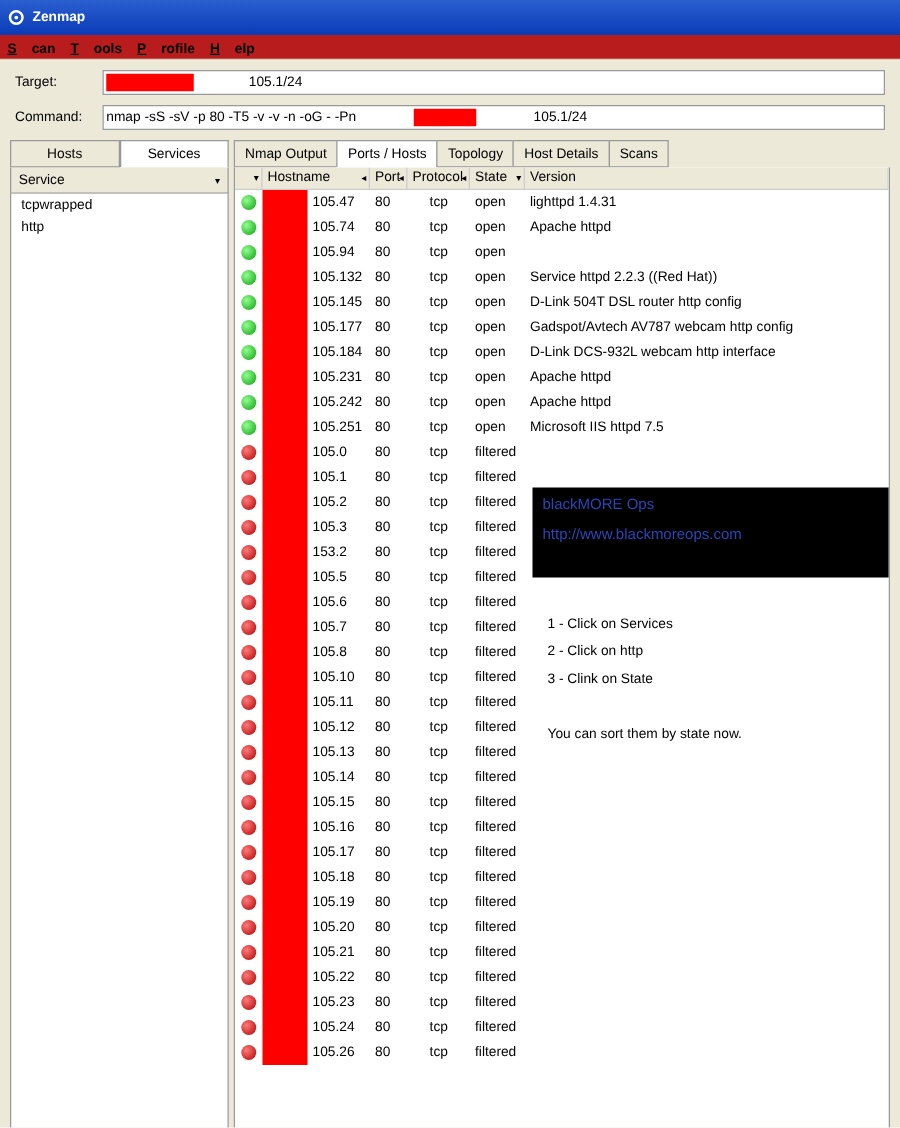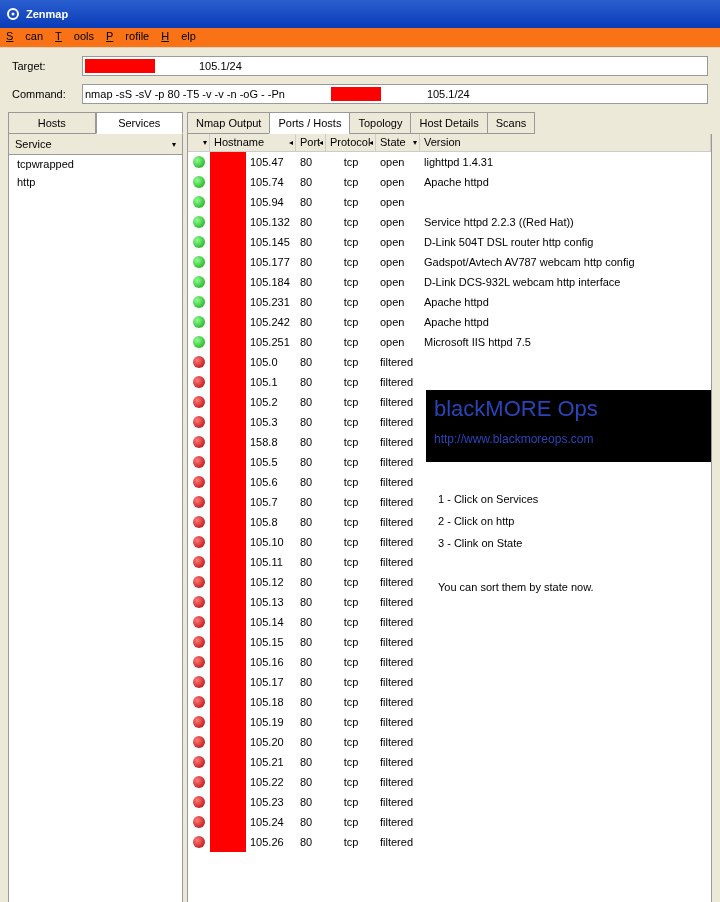--- a/index.html
+++ b/index.html
@@ -1,21 +1,21 @@
 <!DOCTYPE html>
 <html><head>
 <meta charset="utf-8">
 <style>
   * { box-sizing: border-box; margin: 0; padding: 0; font-family: Tahoma, Arial, sans-serif; font-size: 11px; }
   body { background: #ece9d8; width: 720px; height: 902px; overflow: hidden; }
 
   .titlebar { height: 22px; background: linear-gradient(#2a5fcf,#0a3bb8); color: white; display: flex; align-items: center; padding: 14px 6px; font-weight: bold; }
   .titlebar svg { margin-right: 6px; }
 
-  .menubar { height: 20px; background: #f97316; display: flex; align-items: flex-start; padding: 2px 6px; border-bottom: 1px solid #d9d2bd; }
+  .menubar { height: 20px; background: #b91c1c; display: flex; align-items: flex-end; padding: 2px 6px; border-bottom: 1px solid #d9d2bd; font-weight: bold; }
   .menubar span { margin-right: 12px; cursor: default; }
   .menubar span .ul { text-decoration: underline; }
 
   .toolbar-area { padding: 8px 12px 0 12px; }
   .row { display: flex; align-items: center; margin-bottom: 8px; }
   .row label { width: 70px; }
   .target-input { flex: 1; border: 1px solid #999; height: 20px; background: white; display: flex; align-items: center; padding: 0 2px; gap: 44px; }
   .redact { background: #ff0000; display:inline-block; height:14px; }
 
   .main { display: flex; height: 834px; padding: 0 8px 8px 8px; gap: 4px; }
@@ -45,21 +45,21 @@
   .col-port{width:30px;}
   .col-proto{width:50px; text-align:center;}
   .col-state{width:44px;}
   .col-ver{flex:1;}
   .dot { width:12px;height:12px;border-radius:50%; }
   .dot.green{ background:radial-gradient(circle at 35% 35%, #8fff8f,#0d9f0d);}
   .dot.red{ background:radial-gradient(circle at 35% 35%, #ff7a7a,#b00000);}
   .redact-col { background:#ff0000; width:36px; height:20px;}
 
   .overlay-dark { position:absolute; background:#000; color:#2a45b8; font-family: "Times New Roman", serif; padding:6px 8px; }
-  .overlay-dark .title1{ font-size:22px; }
+  .overlay-dark .title1{ font-size:12px; }
   .overlay-dark .url{ font-size:12px;}
   .overlay-instr { position:absolute; color:#000; font-family:"Times New Roman", serif; font-size:16px; line-height:22px; }
 </style>
 </head>
 <body>
 
 <div class="titlebar">
   <svg width="14" height="14" viewBox="0 0 14 14">
       <circle cx="7" cy="7" r="5" fill="none" stroke="#fff" stroke-width="2"></circle>
       <circle cx="7" cy="7" r="1.5" fill="#fff"></circle>
@@ -296,21 +296,21 @@
             <div class="c col-port">80</div>
             <div class="c col-proto">tcp</div>
             <div class="c col-state">filtered</div>
             <div class="c col-ver"></div>
           </div>
           <div class="gridrow">
             <div class="c col-icon">
               <span class="dot red"></span>
             </div>
             <div class="redact-col"></div>
-            <div class="c col-host">158.8</div>
+            <div class="c col-host">153.2</div>
             <div class="c col-port">80</div>
             <div class="c col-proto">tcp</div>
             <div class="c col-state">filtered</div>
             <div class="c col-ver"></div>
           </div>
           <div class="gridrow">
             <div class="c col-icon">
               <span class="dot red"></span>
             </div>
             <div class="redact-col"></div>

